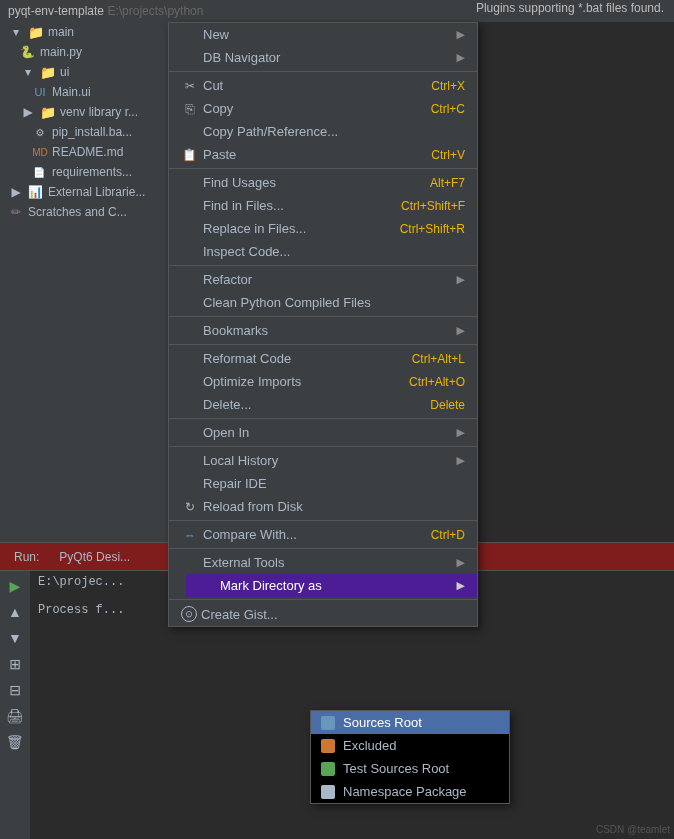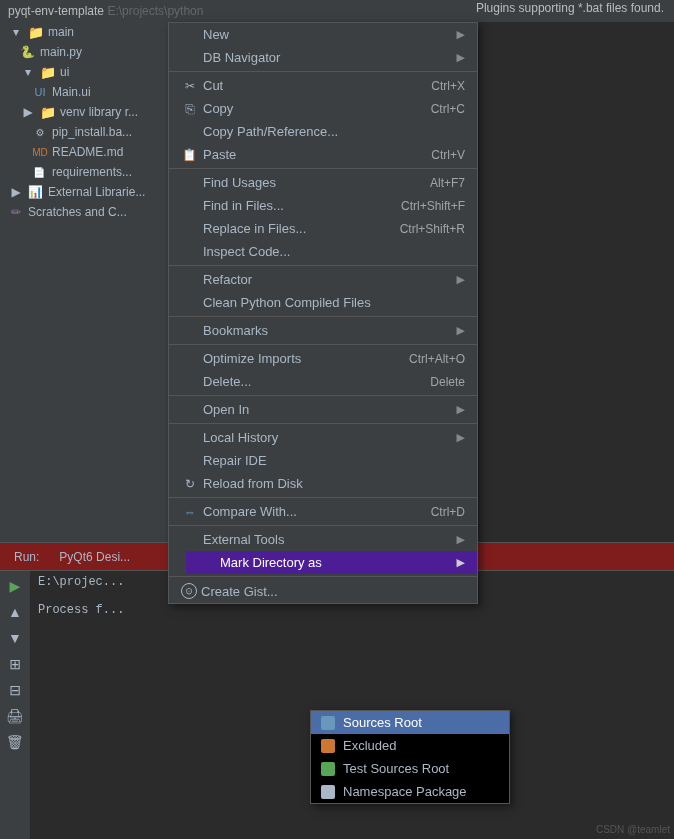--- a/index.html
+++ b/index.html
@@ -191,21 +191,21 @@
       cursor: pointer;
       color: #a9b7c6;
       font-size: 13px;
       position: relative;
       min-height: 22px;
     }
     .menu-item.active { background: #4c1d95; color: #ffffff; margin-left: 17px; }
 
     .menu-item .shortcut {
       margin-left: auto;
-      color: #a3a3a3;
+      color: #eab308;
       font-size: 12px;
     }
 
     .menu-item .arrow {
       margin-left: auto;
       color: #888;
       font-size: 11px;
     }
     .menu-item.active .arrow { color: #ccc; }
 
@@ -451,20 +451,25 @@
   <div class="menu-item">
     <span class="item-icon"></span>
     <span>Bookmarks</span>
     <span class="arrow">▶</span>
   </div>
 
   <div class="menu-separator"></div>
 
   <div class="menu-item">
     <span class="item-icon"></span>
+    <span>Reformat Code</span>
+    <span class="shortcut">Ctrl+Alt+L</span>
+  </div>
+  <div class="menu-item">
+    <span class="item-icon"></span>
     <span>Optimize Imports</span>
     <span class="shortcut">Ctrl+Alt+O</span>
   </div>
   <div class="menu-item">
     <span class="item-icon"></span>
     <span>Delete...</span>
     <span class="shortcut">Delete</span>
   </div>
 
   <div class="menu-separator"></div>

